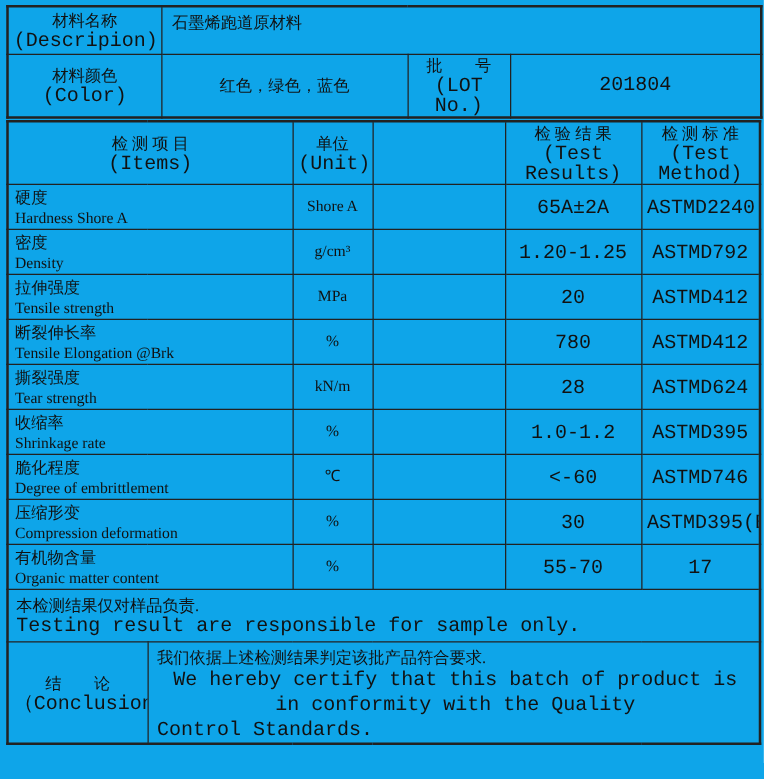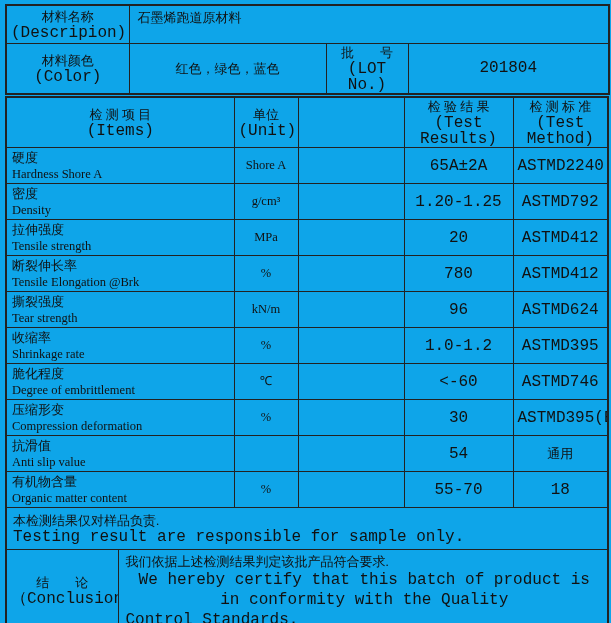--- a/index.html
+++ b/index.html
@@ -155,21 +155,21 @@
       <td class="c mono">ASTMD412</td>
     </tr>
 
     <tr class="data">
       <td colspan="2" class="l item-cell">
         <div class="zh">撕裂强度</div>
         <div class="en-serif">Tear strength</div>
       </td>
       <td class="c en-serif">kN/m</td>
       <td></td>
-      <td class="c mono">96</td>
+      <td class="c mono">28</td>
       <td class="c mono">ASTMD624</td>
     </tr>
 
     <tr class="data">
       <td colspan="2" class="l item-cell">
         <div class="zh">收缩率</div>
         <div class="en-serif">Shrinkage rate</div>
       </td>
       <td class="c en-serif">%</td>
       <td></td>
@@ -192,40 +192,30 @@
       <td colspan="2" class="l item-cell">
         <div class="zh">压缩形变</div>
         <div class="en-serif">Compression deformation</div>
       </td>
       <td class="c en-serif">%</td>
       <td></td>
       <td class="c mono">30</td>
       <td class="c mono">ASTMD395(B)</td>
     </tr>
 
-    <tr class="data">
-      <td colspan="2" class="l item-cell">
-        <div class="zh">抗滑值</div>
-        <div class="en-serif">Anti slip value</div>
-      </td>
-      <td class="c en-serif"></td>
-      <td></td>
-      <td class="c mono">54</td>
-      <td class="c zh">通用</td>
-    </tr>
 
     <tr class="data">
       <td colspan="2" class="l item-cell">
         <div class="zh">有机物含量</div>
         <div class="en-serif">Organic matter content</div>
       </td>
       <td class="c en-serif">%</td>
       <td></td>
       <td class="c mono">55-70</td>
-      <td class="c mono">18</td>
+      <td class="c mono">17</td>
     </tr>
 
     <tr class="note">
       <td colspan="6" class="l note-cell">
         <div class="zh">本检测结果仅对样品负责.</div>
         <div class="mono">Testing result are responsible for sample only.</div>
       </td>
     </tr>
 
     <tr class="concl">

